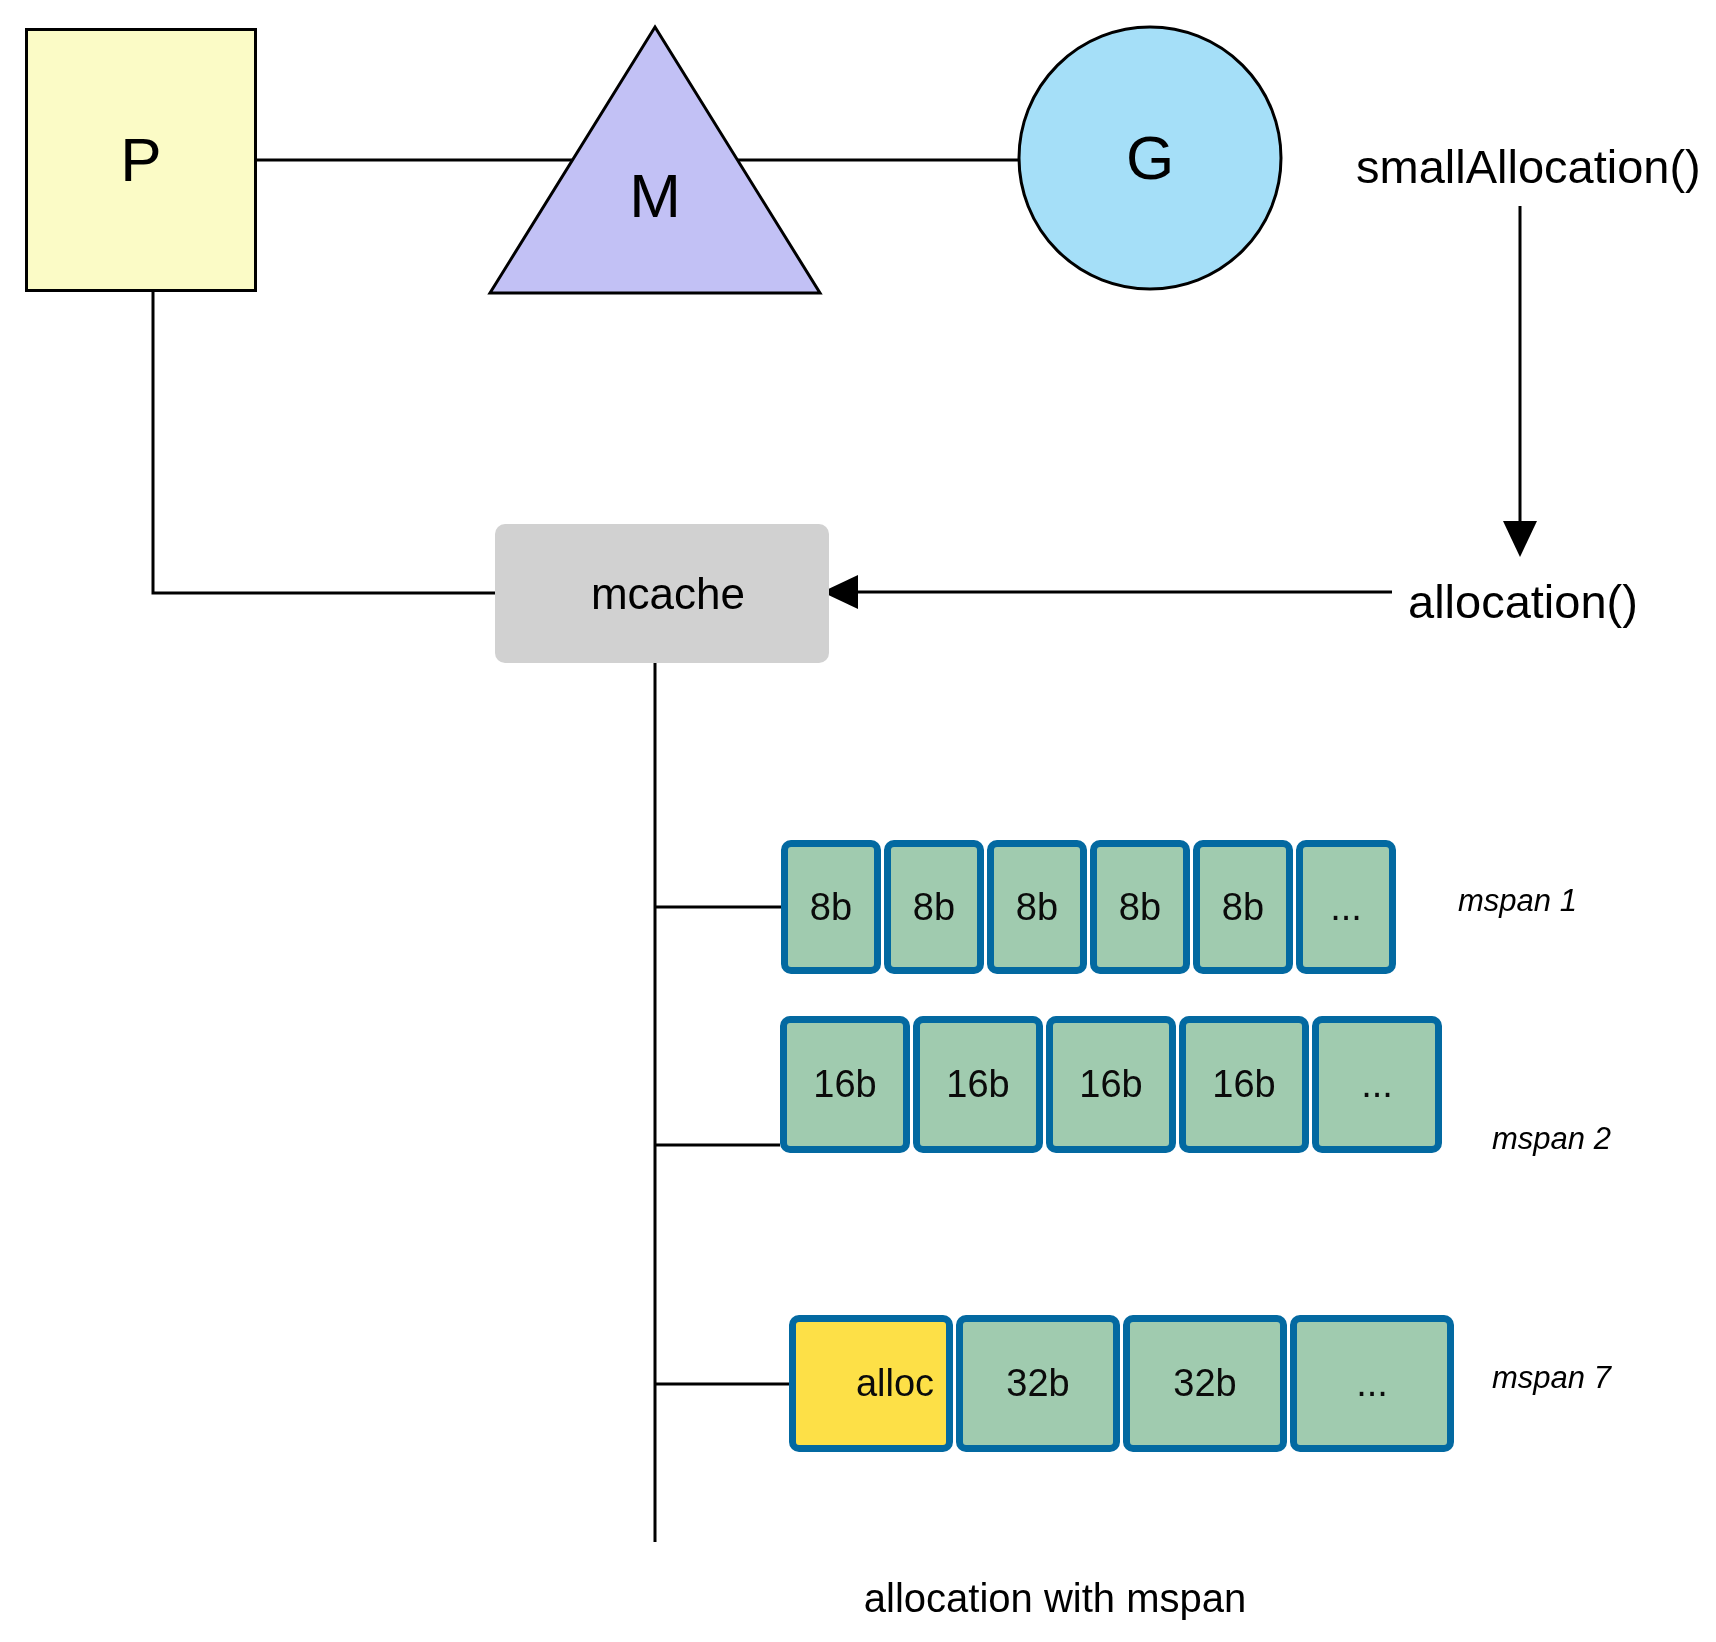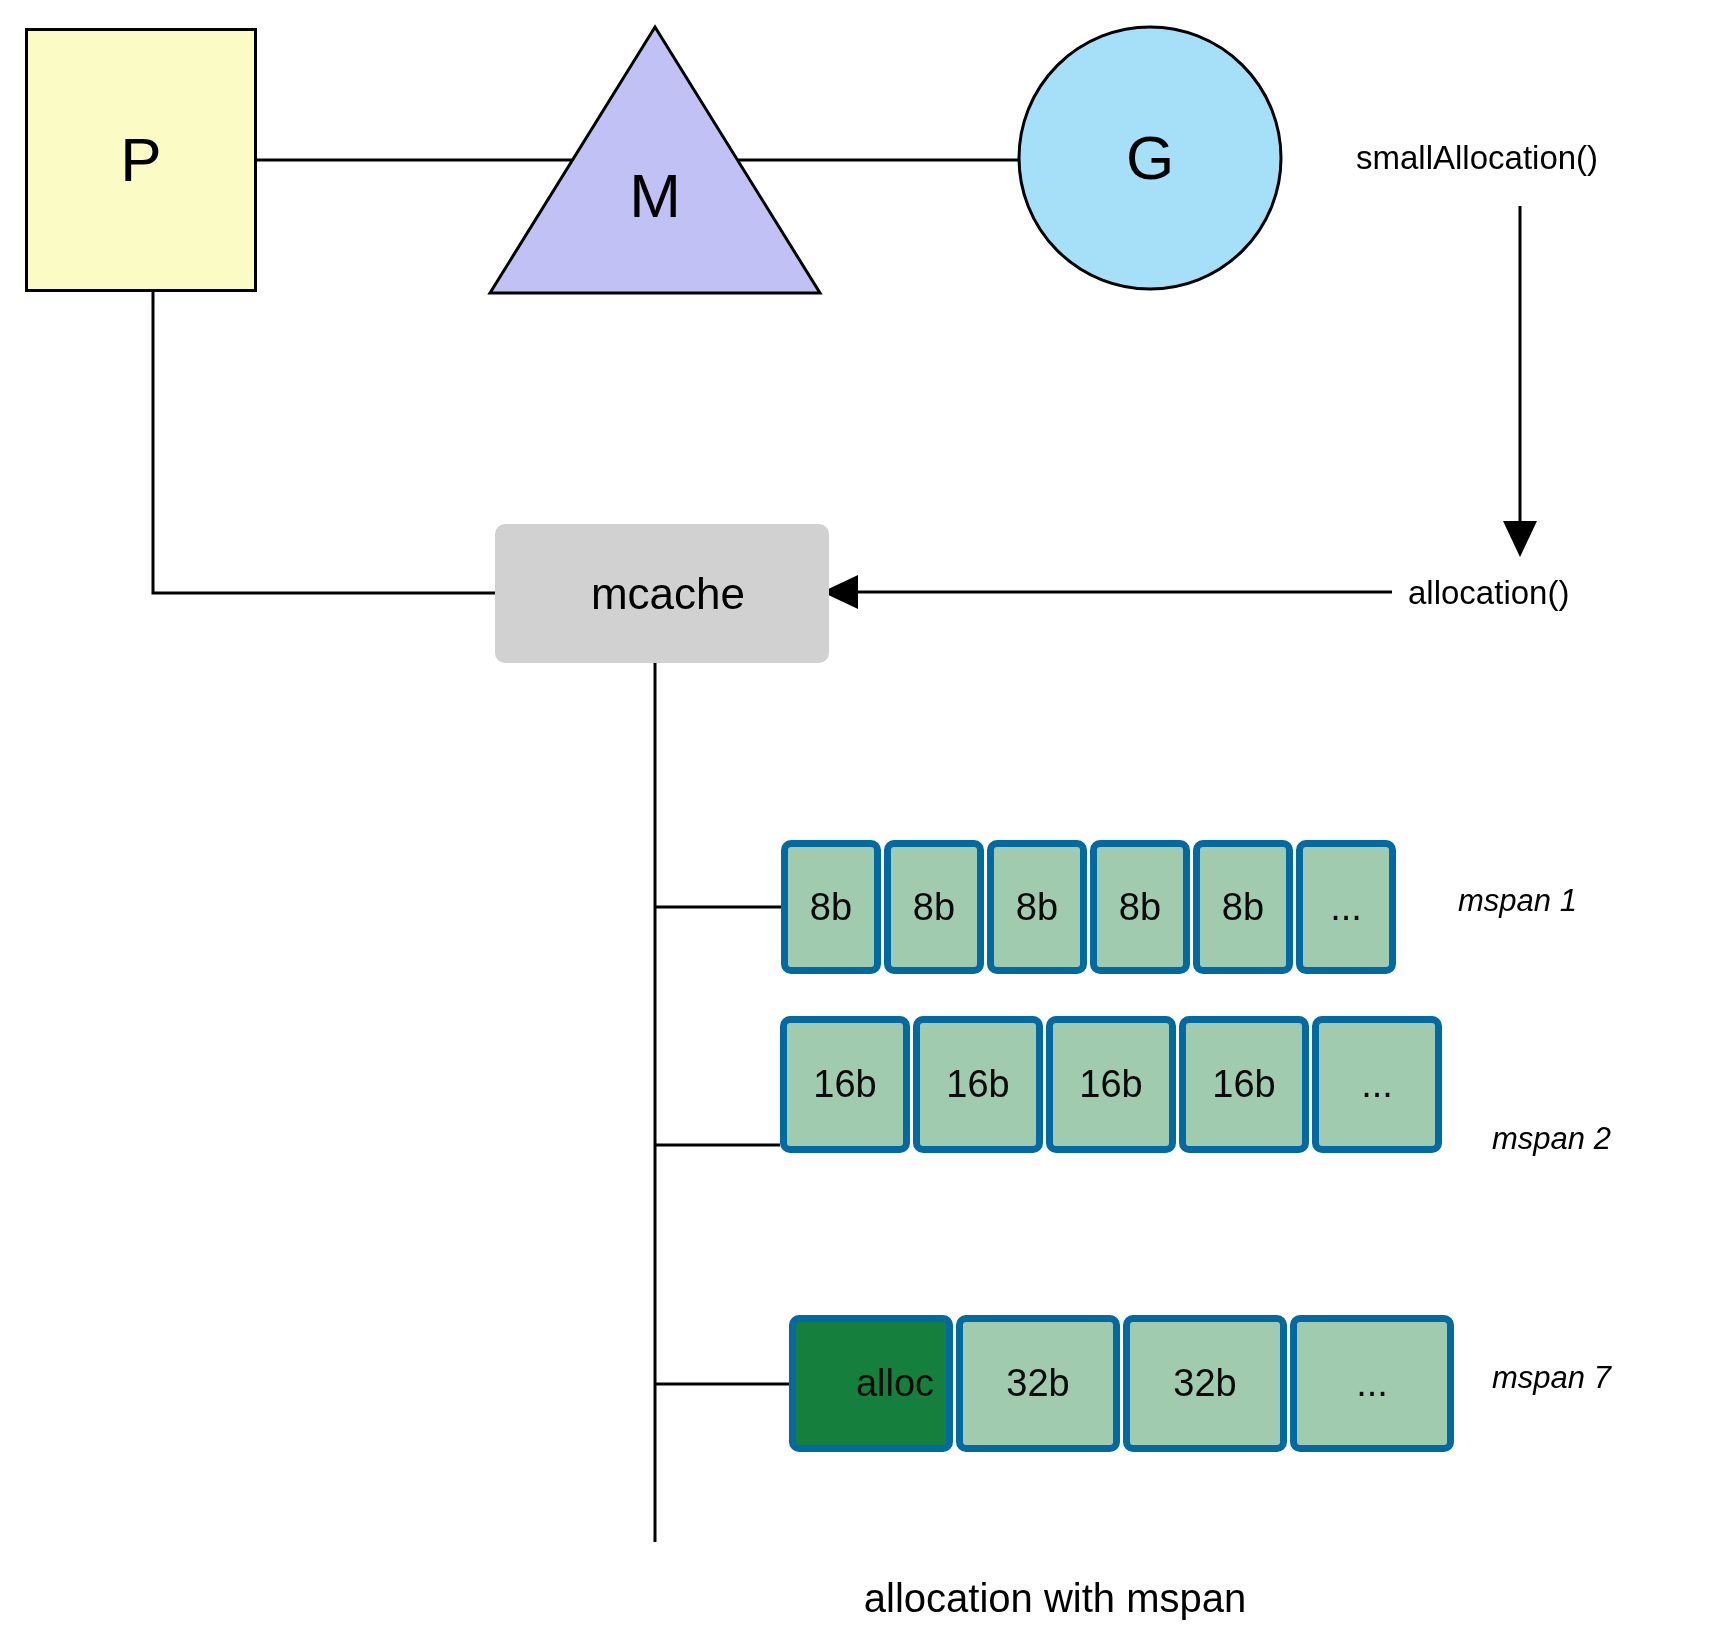--- a/index.html
+++ b/index.html
@@ -47,21 +47,21 @@
     left: 495px; top: 524px;
     width: 322px; height: 139px;
     background: #D1D1D1;
     border-radius: 10px;
     display: flex; align-items: center; justify-content: center;
     font-size: 44px;
     padding-left: 12px;
   }
 
   
-  .annot { font-size: 33px; white-space: nowrap; }
+  .annot { font-size: 47px; white-space: nowrap; }
   .small-allocation { left: 1356px; top: 139px; }
   .new-object { left: 1408px; top: 574px; }
   .caption { left: 830px; top: 1576px; width: 450px; text-align: center; font-size: 40px; }
 
   
   .mspan-row { display: flex; gap: 3px; }
   .row-1 { left: 781px; top: 840px; }
   .row-2 { left: 780px; top: 1016px; }
   .row-3 { left: 789px; top: 1315px; }
   .cell {
@@ -69,21 +69,21 @@
     border: 7px solid #0369a1;
     border-radius: 10px;
     background: #A0CBAF;
     display: flex; align-items: center; justify-content: center;
     font-size: 38px;
     color: #0b0b0b;
   }
   .row-1 .cell { width: 100px; height: 134px; }
   .row-2 .cell { width: 130px; height: 137px; }
   .row-3 .cell { width: 164px; height: 137px; }
-  .cell.alloc { background: #15803d; padding-left: 48px; }
+  .cell.alloc { background: #fde047; padding-left: 48px; }
 
   .mspan-label { font-size: 31px; white-space: nowrap; font-style: italic; }
   .mspan-label-1 { left: 1458px; top: 883px; }
   .mspan-label-2 { left: 1492px; top: 1121px; text-align: right; }
   .mspan-label-3 { left: 1492px; top: 1360px; }
 </style>
 </head>
 <body>
 
 <div id="canvas">

